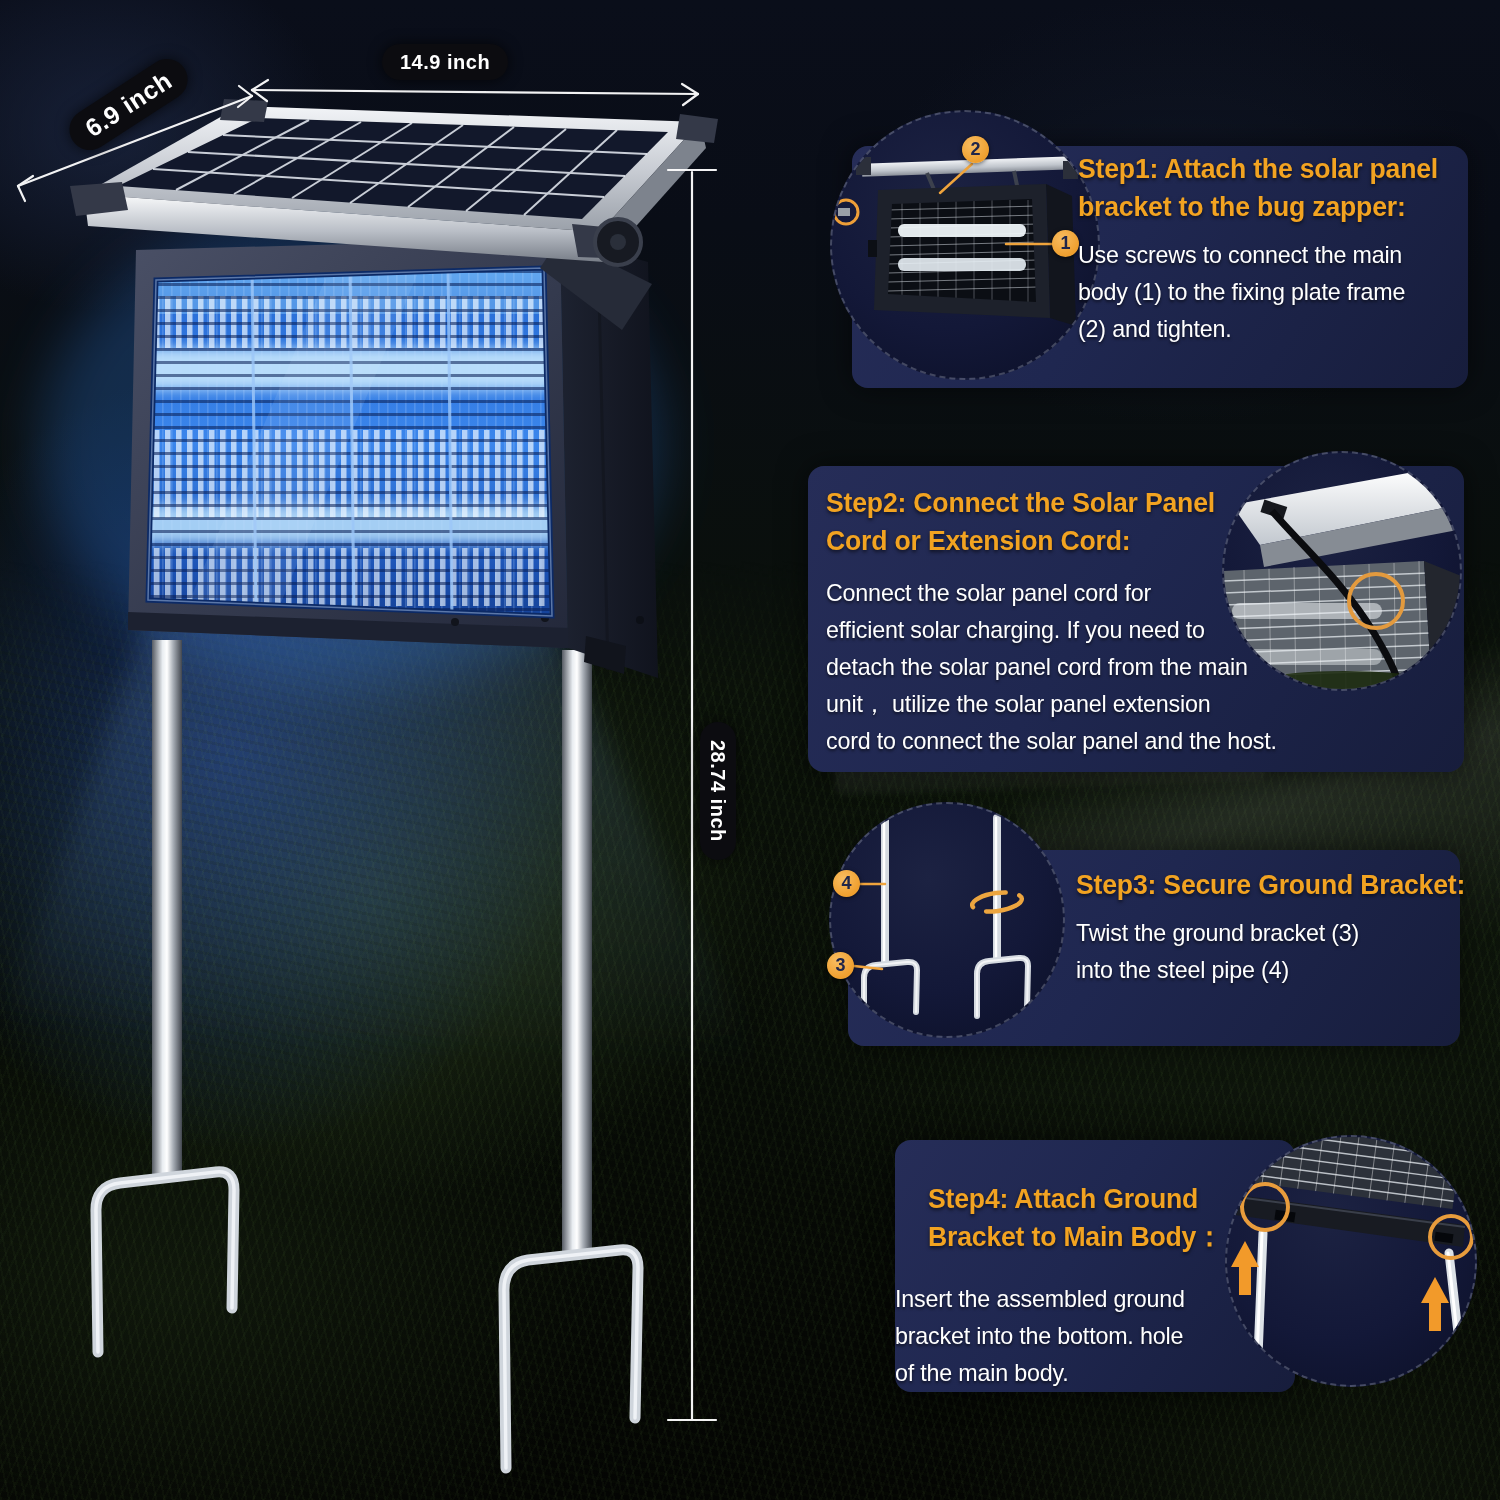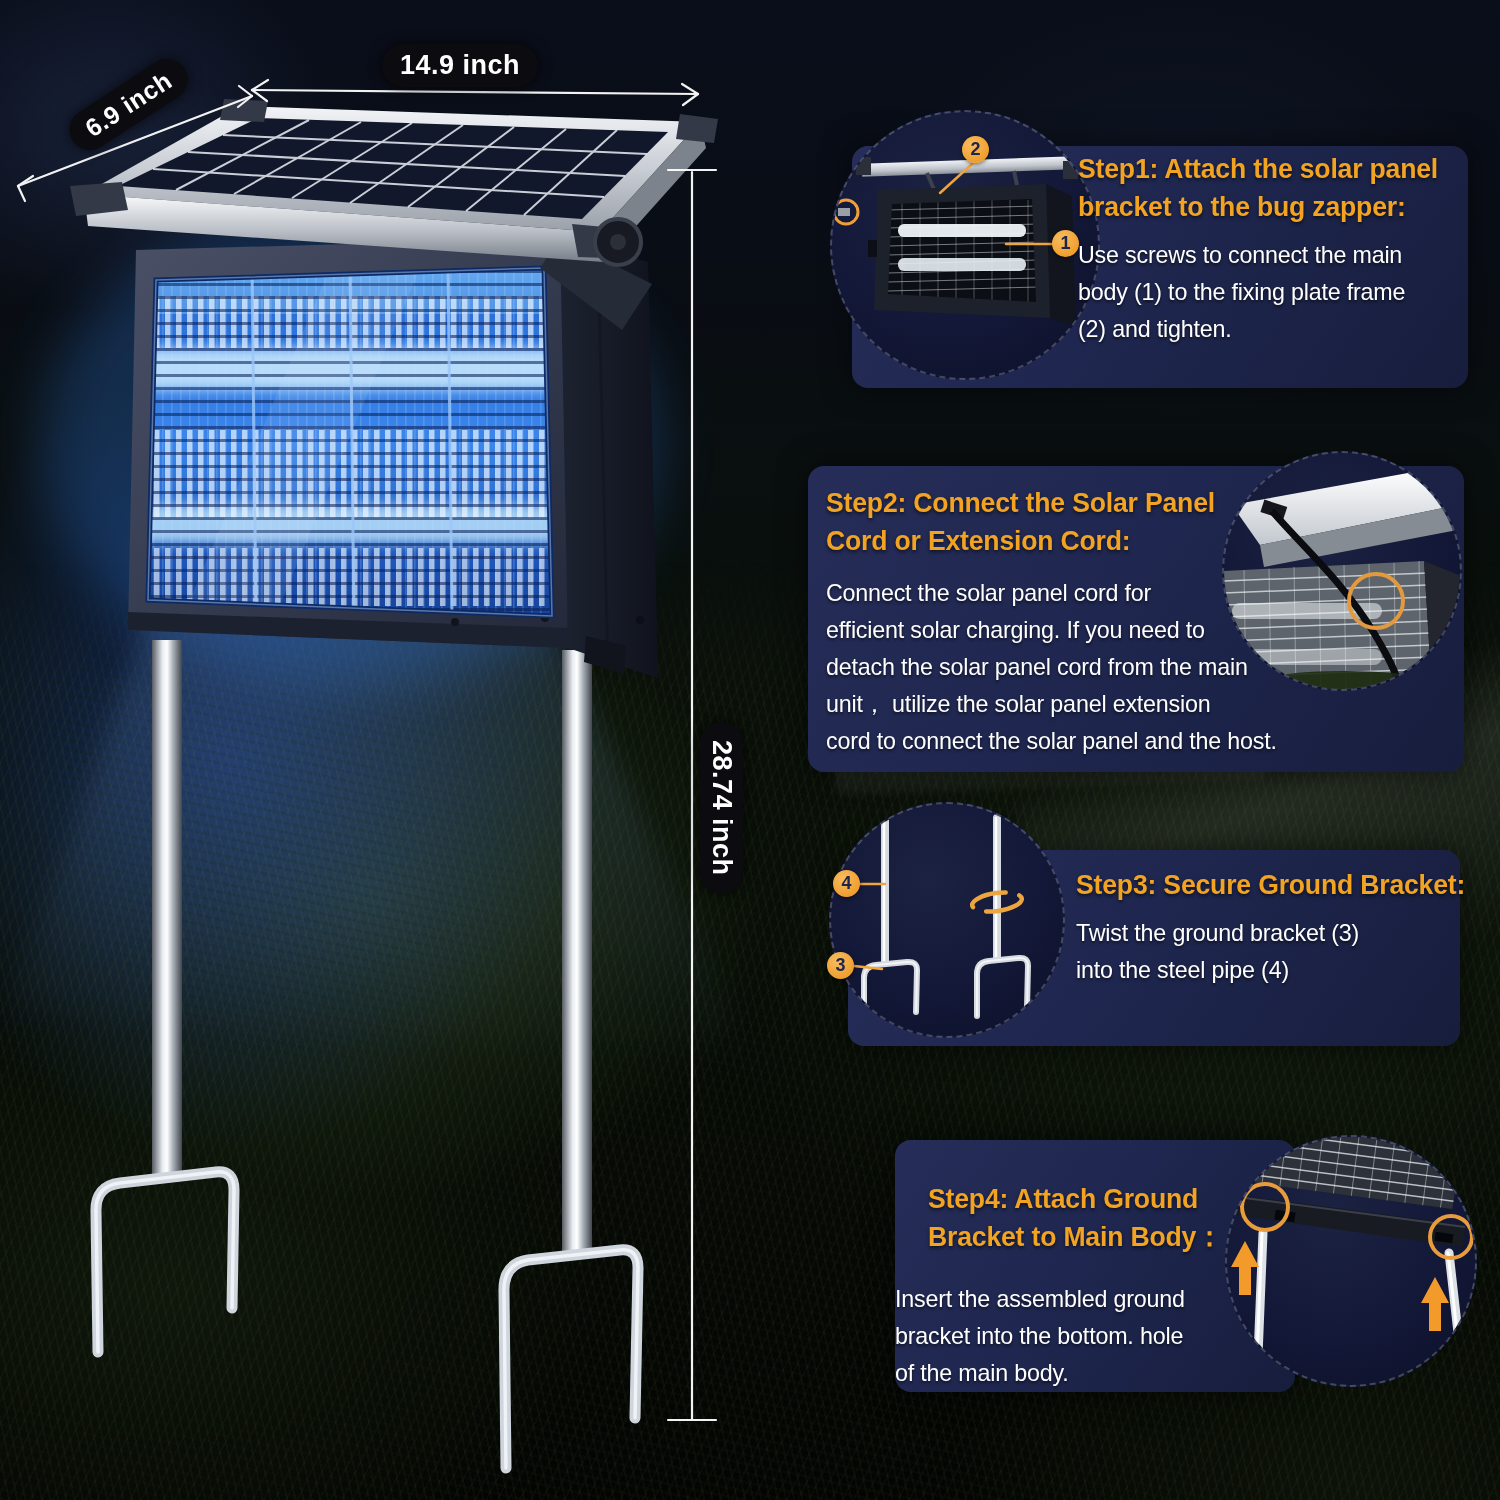--- a/index.html
+++ b/index.html
@@ -33,21 +33,21 @@
   }
   .stone-slab{
     position:absolute;left:835px;top:740px;width:430px;height:48px;
     transform:rotate(-2deg);filter:blur(3px);pointer-events:none;
     background:linear-gradient(180deg,rgba(168,172,162,0.20),rgba(120,126,116,0.08));
     border-radius:8px;
   }
   svg{position:absolute;left:0;top:0;}
   .dim-pill{
     position:absolute;background:#0c0c10;color:#fff;border-radius:22px;
-    font-weight:bold;font-size:27px;line-height:1;padding:8px 18px;
+    font-weight:bold;font-size:20px;line-height:1;padding:8px 18px;
     letter-spacing:0.5px;white-space:nowrap;box-shadow:0 0 14px rgba(0,0,0,0.7);
   }
   .dim-pill.vertical{writing-mode:vertical-rl;padding:18px 8px;border-radius:24px;}
   .step-panel{
     position:absolute;border-radius:16px;
     background:linear-gradient(125deg,#262d58 0%,#1f2750 45%,#171d3c 100%);
     box-shadow:0 0 30px rgba(0,0,0,0.55);
   }
   .inset-circle{
     position:absolute;border-radius:50%;overflow:hidden;

